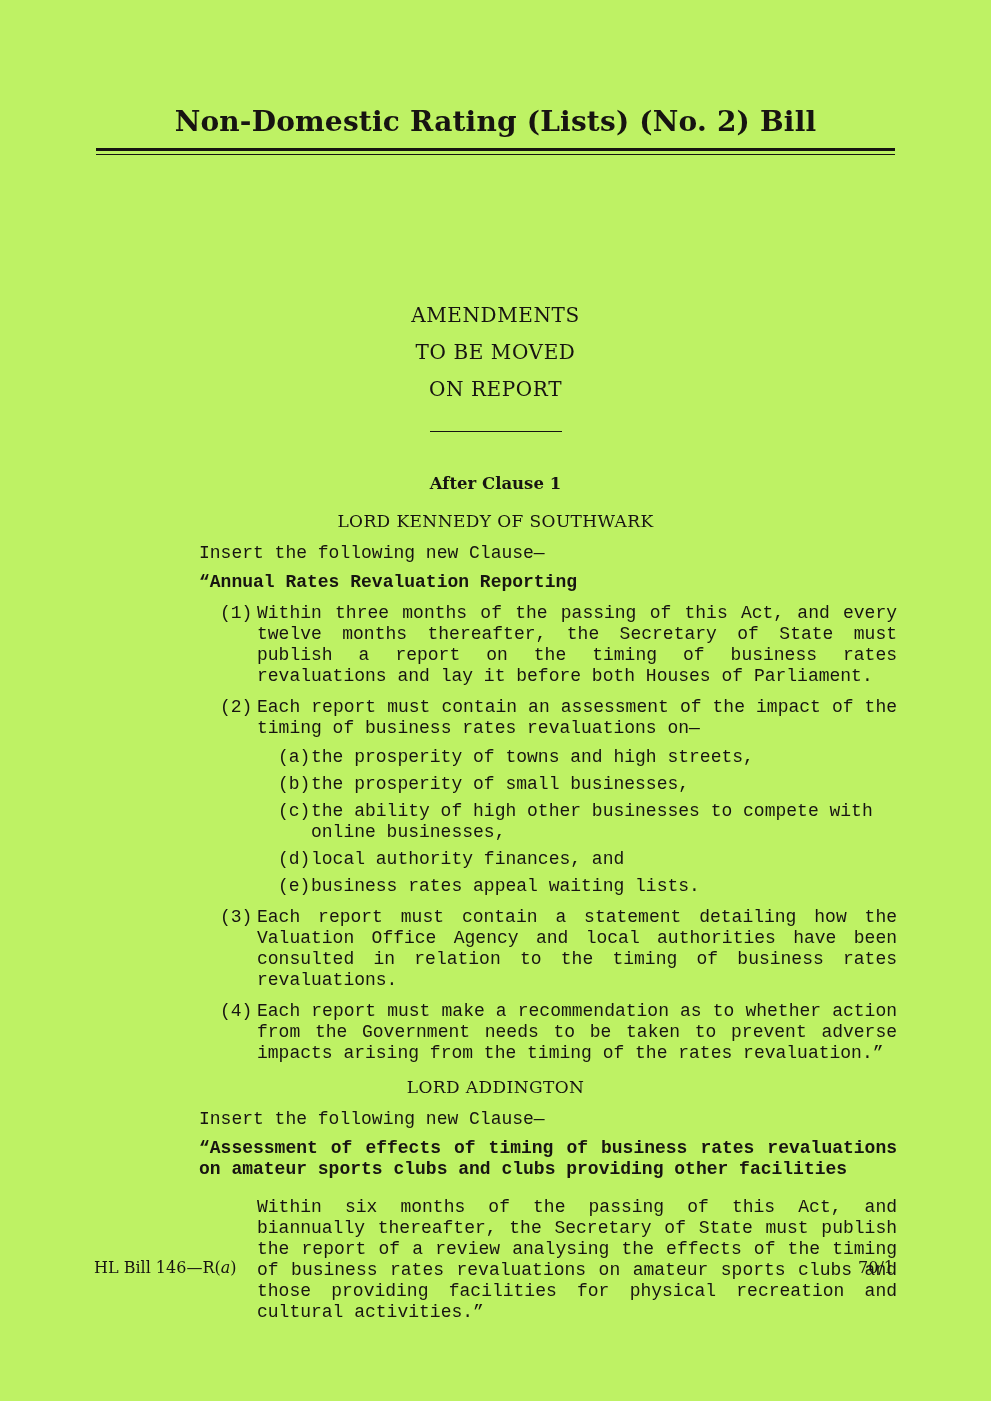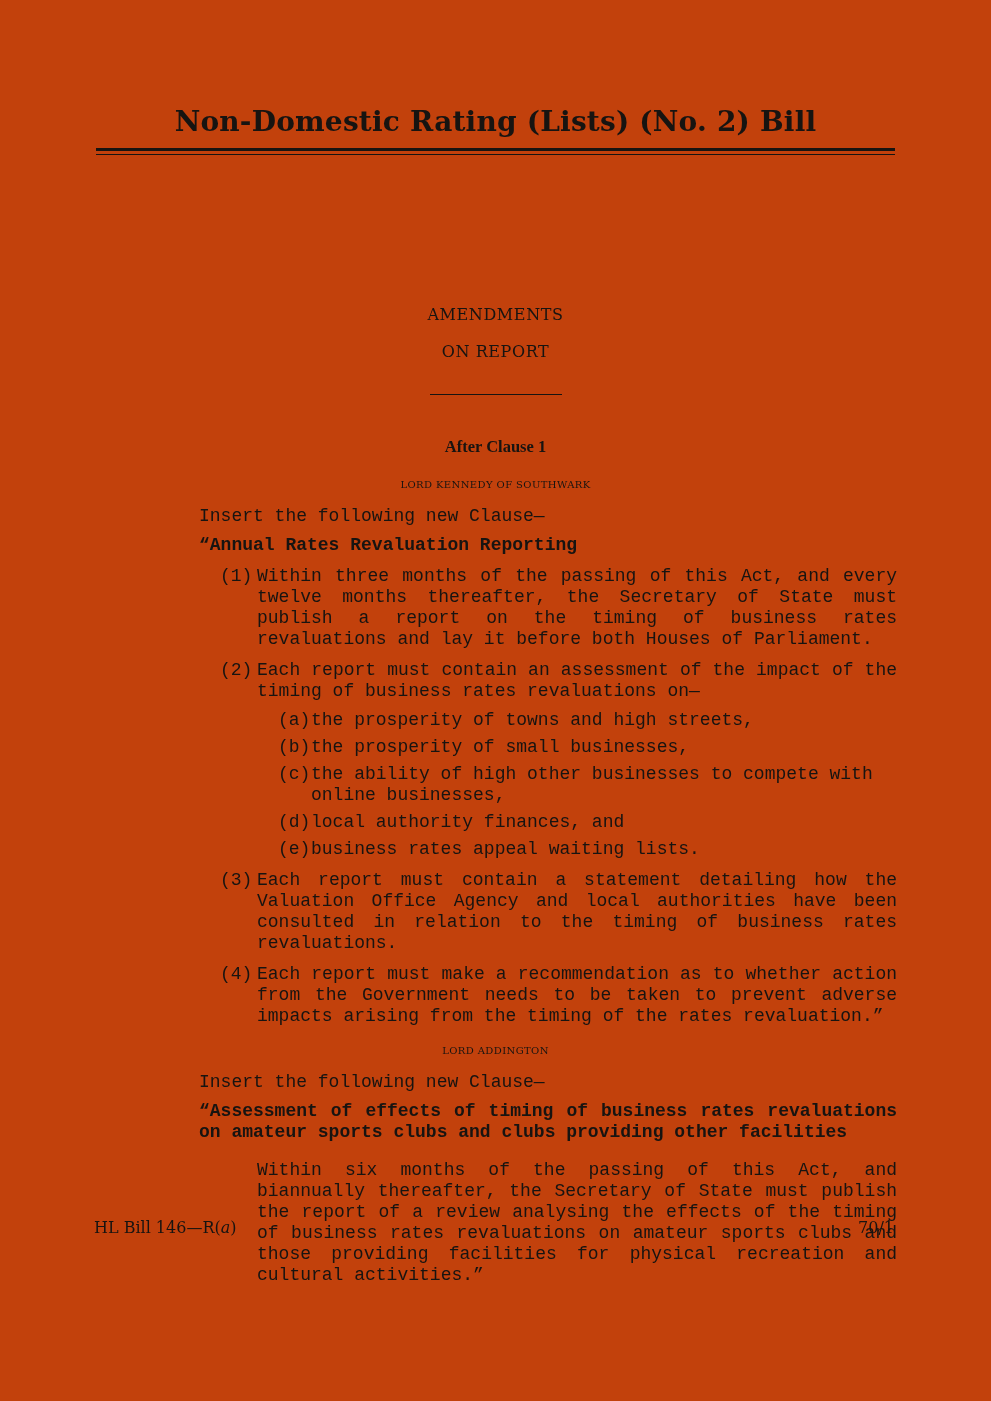--- a/index.html
+++ b/index.html
@@ -7,63 +7,62 @@
   body {
     width: 991px;
     height: 1401px;
     font-family: "DejaVu Serif", "Liberation Serif", serif;
     color: #171411;
   }
   .page {
     position: relative;
     width: 991px;
     height: 1401px;
-    background: #c2410c;
+    background: #bef264;
     overflow: hidden;
   }
   .bill-title {
     padding-top: 104px;
     text-align: center;
     font-size: 28px;
     font-weight: 700;
     letter-spacing: 0.2px;
     line-height: 36px;
   }
   .title-rules { width: 799px; margin: 8px auto 0 auto; }
   .rule-thick { height: 3px; background: #171411; }
   .rule-thin  { height: 1px; background: #171411; margin-top: 3px; }
 
   .front-block {
     margin-top: 150px;
     text-align: center;
-    font-size: 16px;
+    font-size: 20px;
     letter-spacing: 0.6px;
     line-height: 20px;
   }
   .front-line { margin-bottom: 17px; }
 
   .short-rule {
     width: 132px;
     height: 1px;
     background: #171411;
     margin: 32px auto 0 auto;
   }
 
   .section-heading {
     margin-top: 42px;
     text-align: center;
     font-weight: 700;
     font-size: 16.5px;
     line-height: 20px;
-    font-family: Liberation Serif, serif;
   }
   .mover {
     margin-top: 18px;
     text-align: center;
-    font-size: 10px;
+    font-size: 17px;
     letter-spacing: 0.4px;
     line-height: 19px;
   }
   .mover2 { margin-top: 14px; }
 
   .body-block {
     margin-left: 199px;
     width: 698px;
     font-size: 18px;
     line-height: 21px;
@@ -81,21 +80,21 @@
   .subitem:first-of-type { margin-top: 8px; }
   .sub-num { flex: 0 0 33px; }
   .sub-text { flex: 1; }
 
   .indent-para { margin-top: 17px; margin-left: 58px; }
 
   .footer {
     position: absolute;
     left: 94px;
     right: 97px;
-    top: 1218px;
+    top: 1258px;
     display: flex;
     justify-content: space-between;
     font-size: 16px;
     line-height: 20px;
   }
   .footer i { font-style: italic; }
 </style>
 </head>
 <body>
 
@@ -103,20 +102,21 @@
 
   <h1 class="bill-title">Non-Domestic Rating (Lists) (No. 2) Bill</h1>
 
   <div class="title-rules">
     <div class="rule-thick"></div>
     <div class="rule-thin"></div>
   </div>
 
   <div class="front-block">
     <div class="front-line">AMENDMENTS</div>
+    <div class="front-line">TO BE MOVED</div>
     <div class="front-line">ON REPORT</div>
   </div>
 
   <div class="short-rule"></div>
 
   <div class="section-heading">After Clause 1</div>
 
   <div class="mover">LORD KENNEDY OF SOUTHWARK</div>
 
   <div class="body-block">

